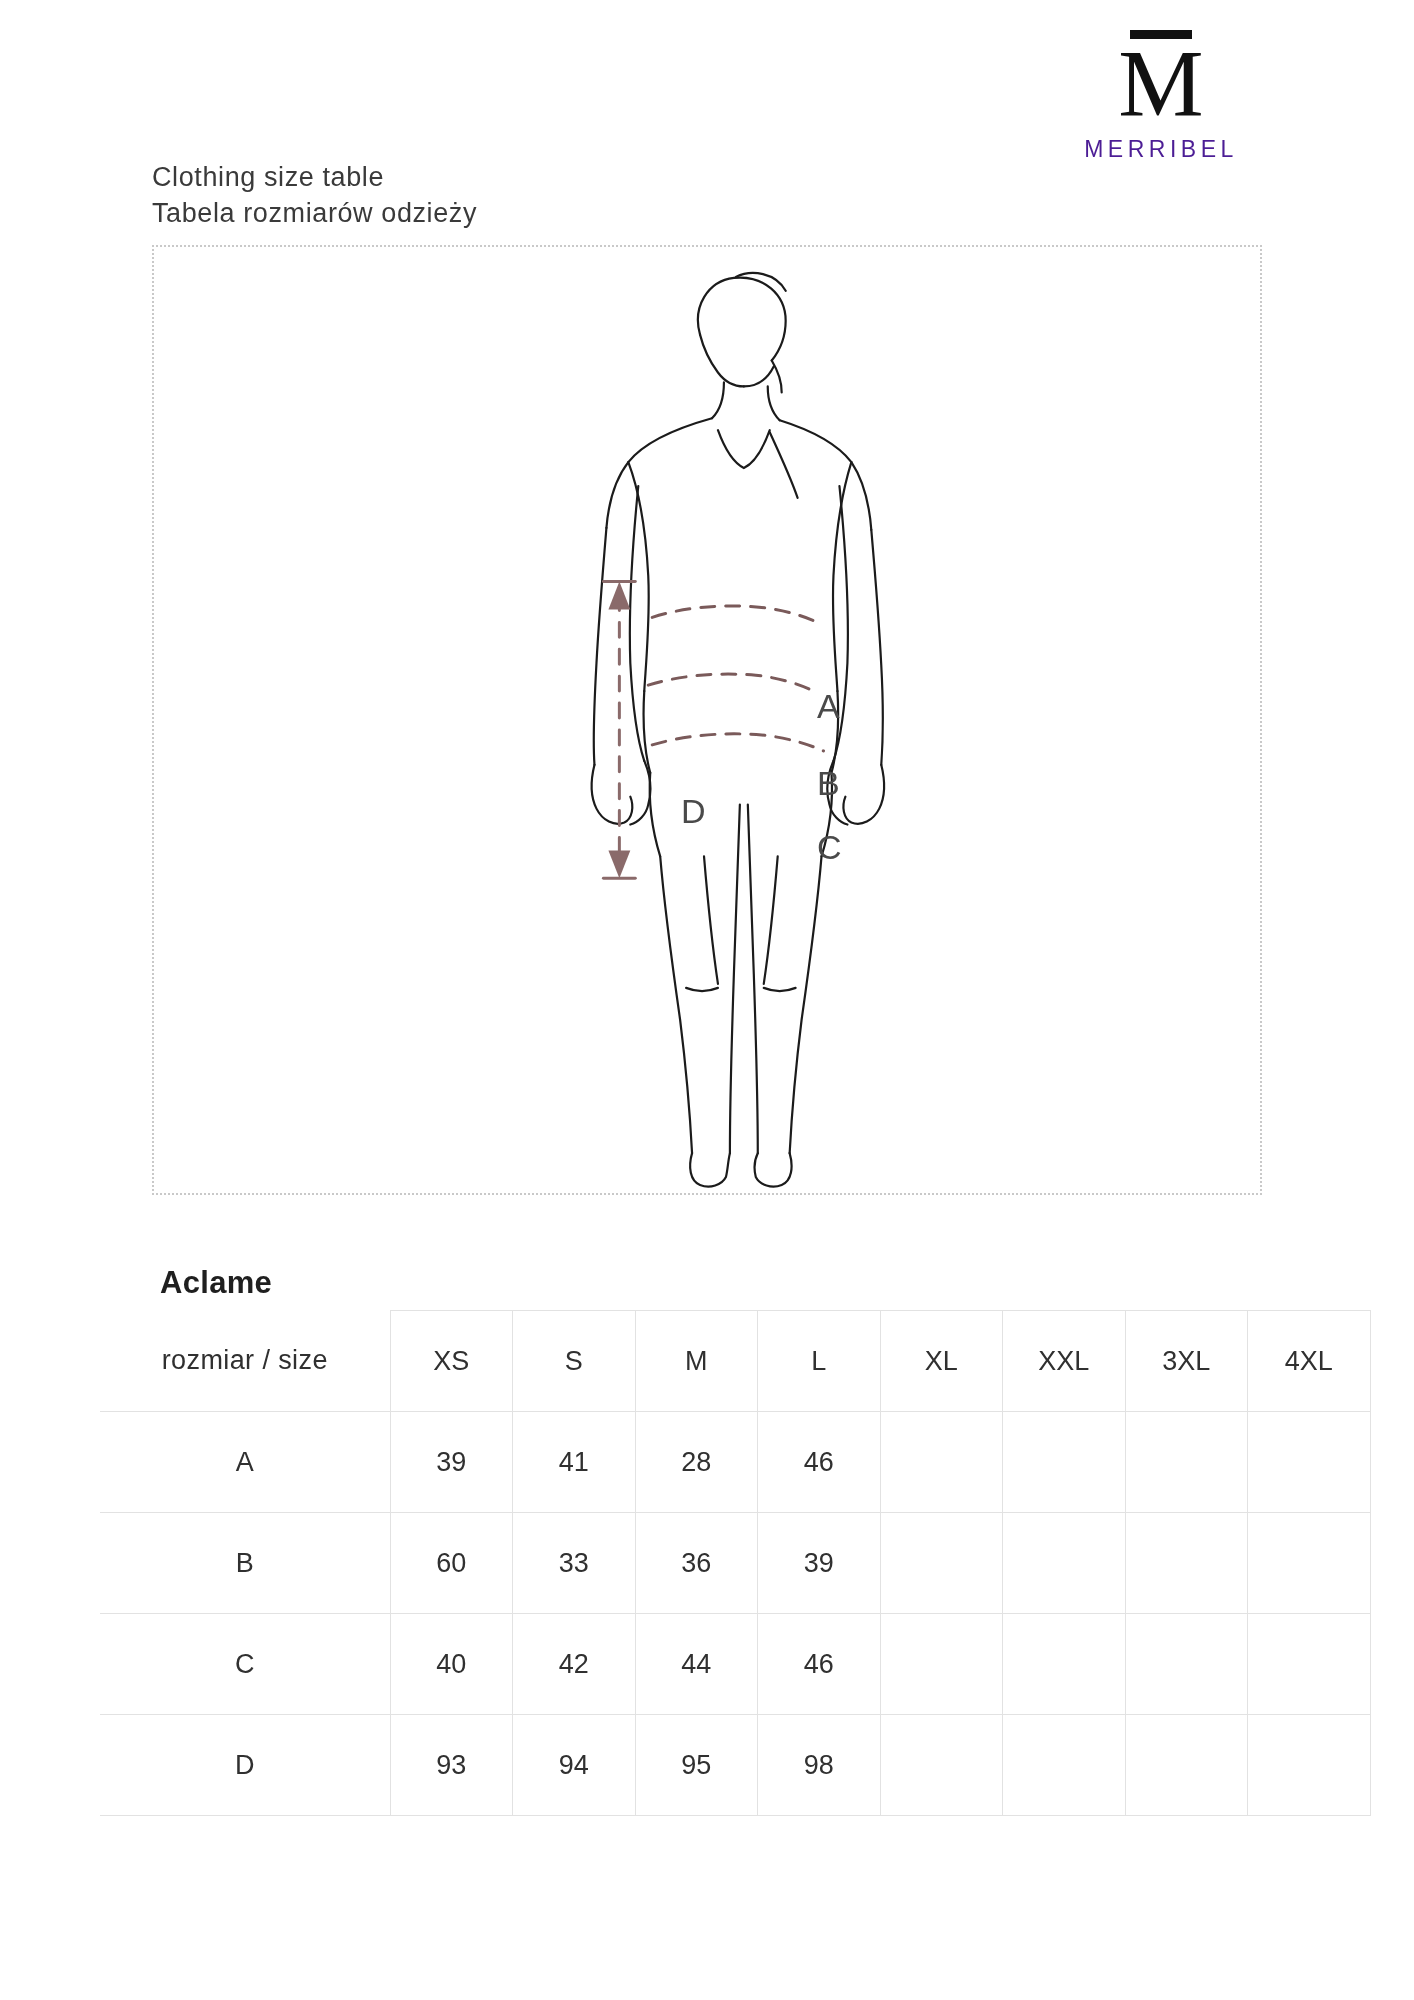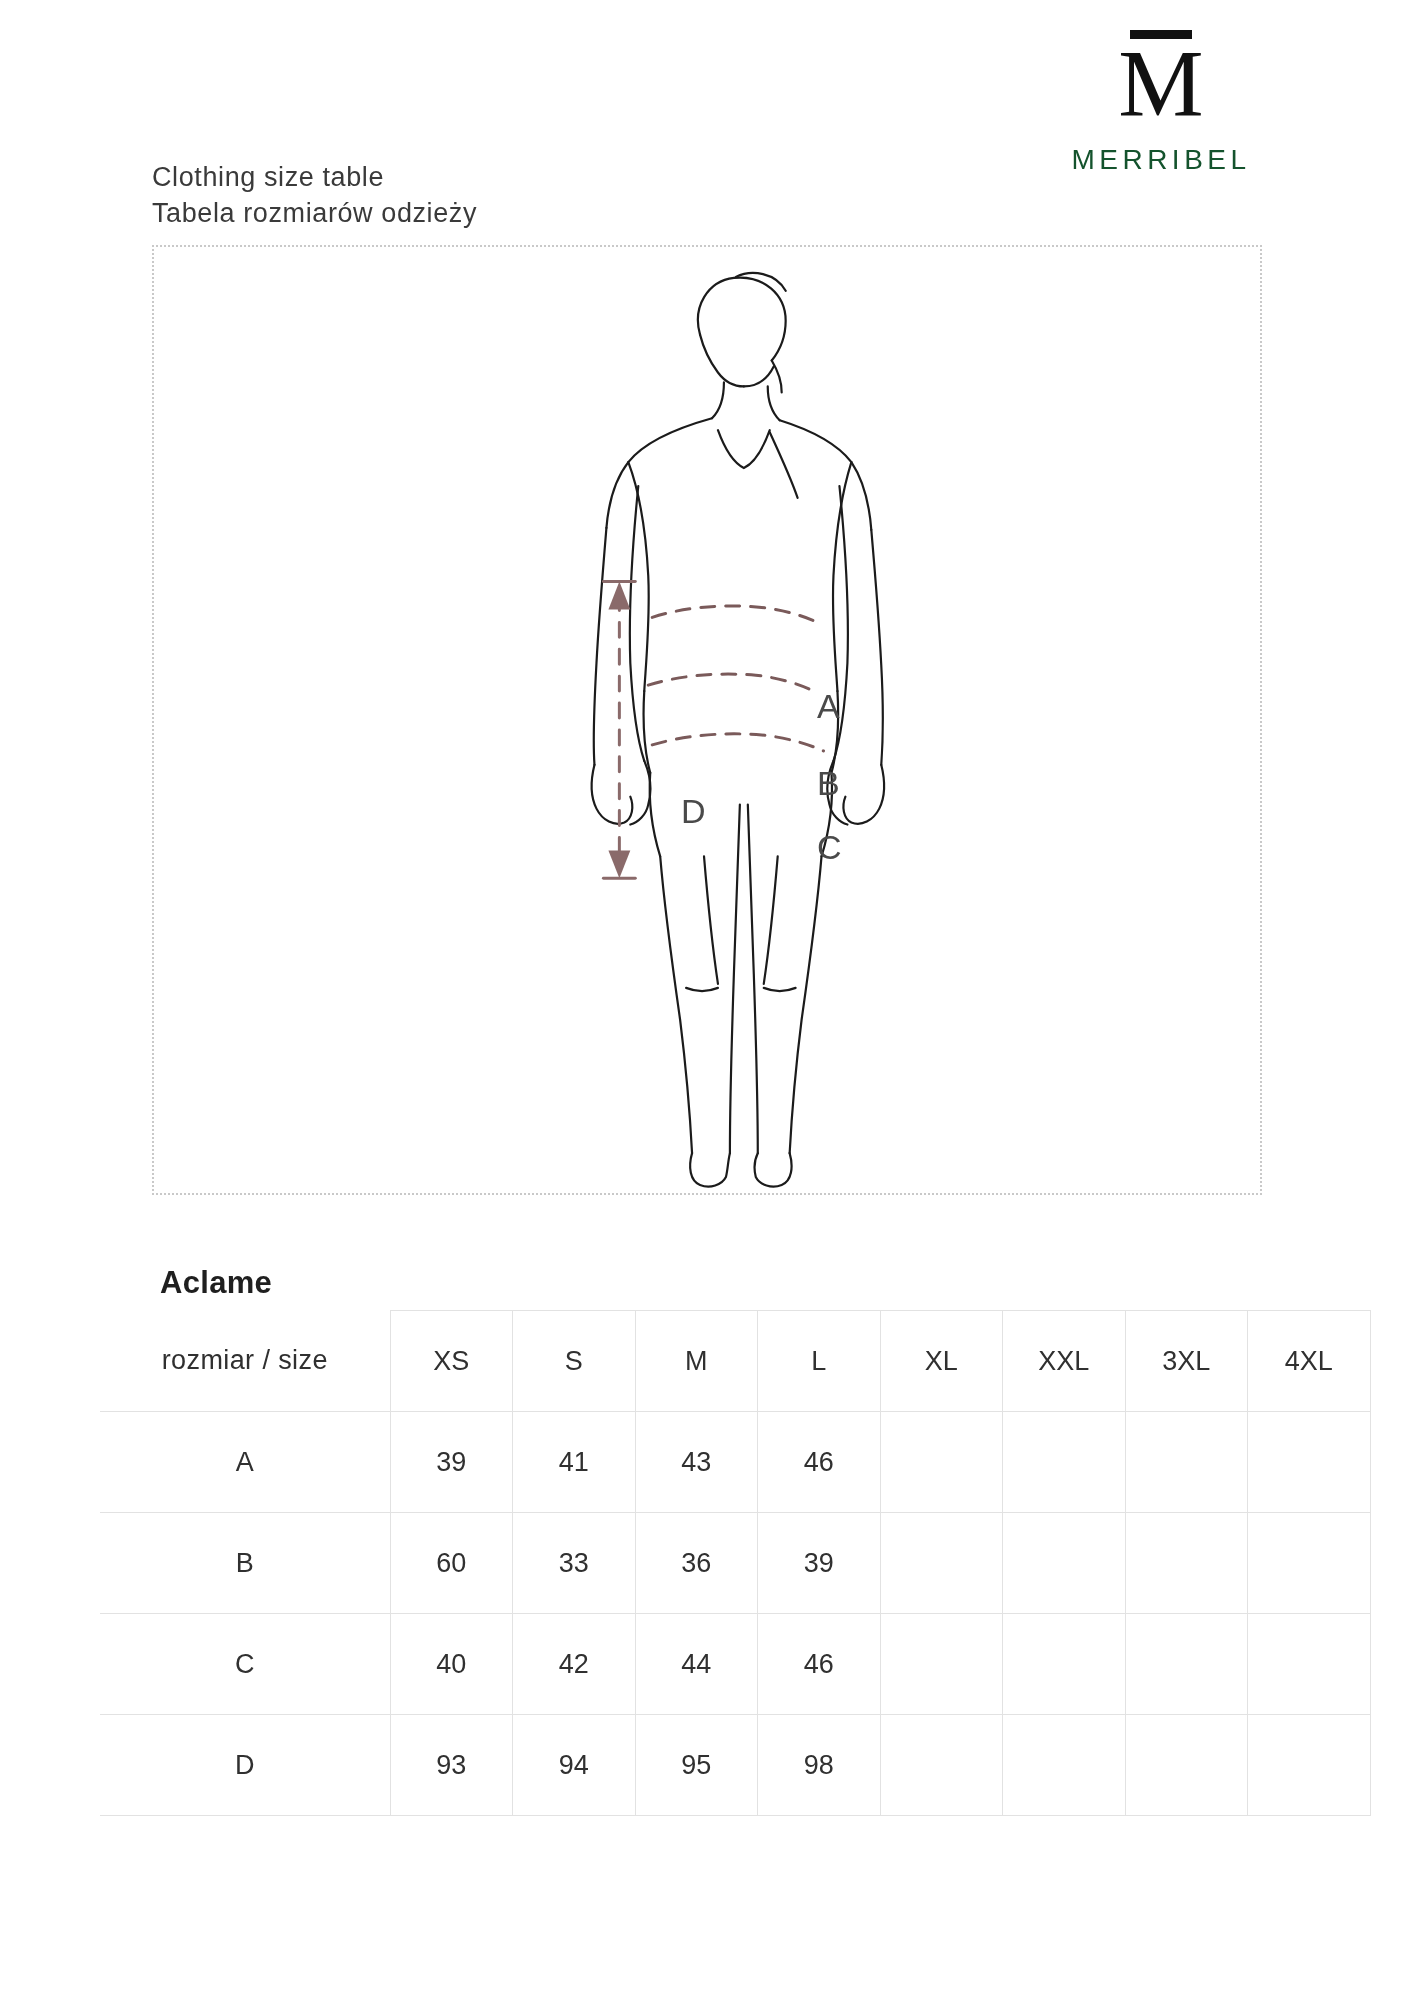--- a/index.html
+++ b/index.html
@@ -46,24 +46,24 @@
   }
   .brand-mark {
     font-size: 96px;
     line-height: 0.82;
     font-weight: 400;
     color: #111111;
     font-family: "Liberation Serif", serif;
     letter-spacing: 0;
   }
   .brand-name {
-    margin-top: 20px;
-    font-size: 28px;
+    margin-top: 12px;
+    font-size: 23px;
     letter-spacing: 4.5px;
-    color: #14532d;
+    color: #4c1d95;
     font-weight: 400;
   }
 
   
   .figure-box {
     position: absolute;
     left: 152px;
     top: 245px;
     width: 1110px;
     height: 950px;
@@ -256,21 +256,21 @@
       <th class="size-head">XXL</th>
       <th class="size-head">3XL</th>
       <th class="size-head">4XL</th>
     </tr>
   </thead>
   <tbody>
     <tr>
       <td class="row-label">A</td>
       <td class="value-cell">39</td>
       <td class="value-cell">41</td>
-      <td class="value-cell">43</td>
+      <td class="value-cell">28</td>
       <td class="value-cell">46</td>
       <td class="value-cell"></td>
       <td class="value-cell"></td>
       <td class="value-cell"></td>
       <td class="value-cell"></td>
     </tr>
     <tr>
       <td class="row-label">B</td>
       <td class="value-cell">60</td>
       <td class="value-cell">33</td>

